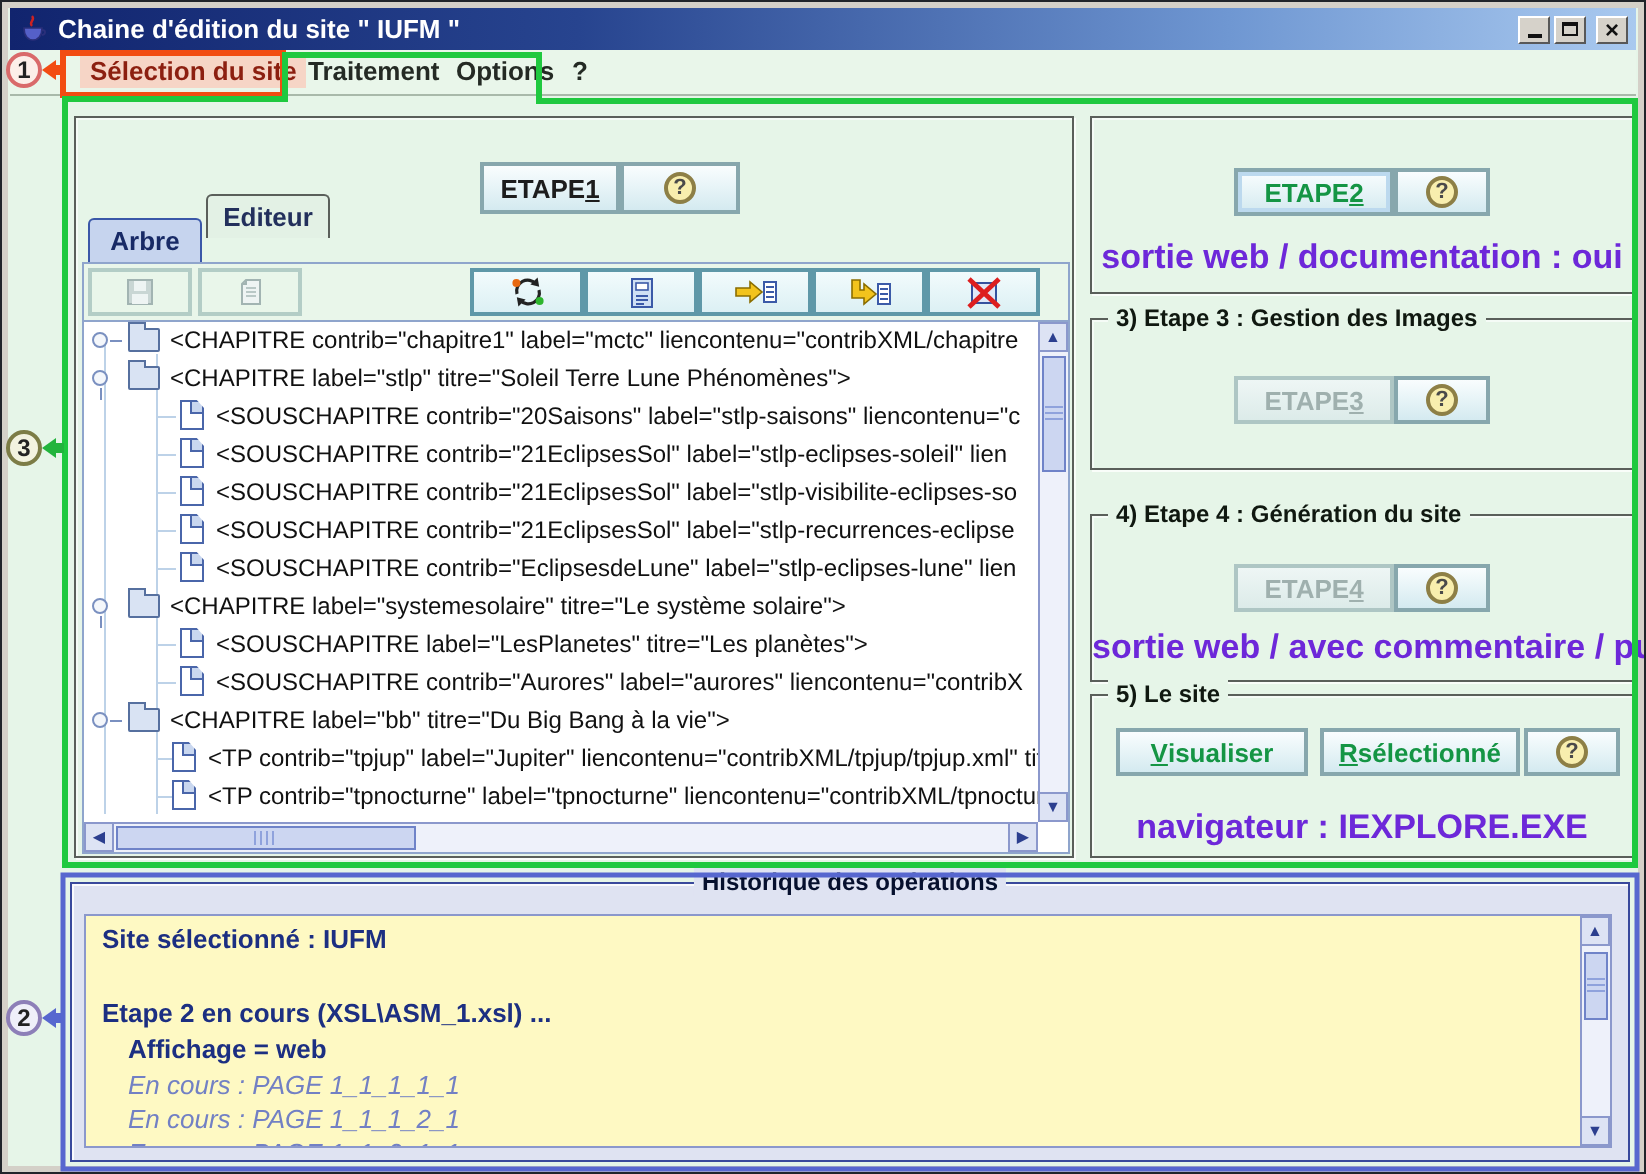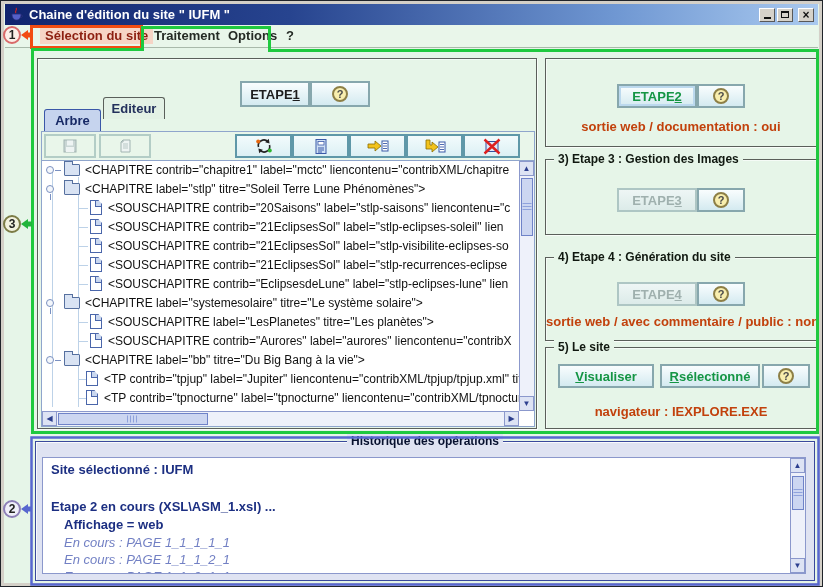--- a/index.html
+++ b/index.html
@@ -64,26 +64,26 @@
   
   .sbtn{position:absolute;width:15px;height:15px;background:#dde3f4;border:1px solid #8b98cc;
     color:#2c3f8f;font-size:8px;display:flex;align-items:center;justify-content:center;line-height:1;}
   .vscroll{position:absolute;right:0;top:0;bottom:15px;width:15px;background:#eef1fa;border-left:1px solid #8b98cc;}
   .hscroll{position:absolute;left:0;right:15px;bottom:0;height:15px;background:#eef1fa;border-top:1px solid #8b98cc;}
   .thumb{position:absolute;background:#ccd6f1;border:1px solid #6f83c8;}
   .thumb .grip{position:absolute;left:50%;top:50%;transform:translate(-50%,-50%);}
   .grip.h{width:12px;height:7px;background:repeating-linear-gradient(90deg,#8fa2dc 0 1px,transparent 1px 3px);}
   .grip.v{width:9px;height:8px;background:repeating-linear-gradient(#8fa2dc 0 1px,transparent 1px 3px);}
   
-  .status{position:absolute;left:0;right:0;text-align:center;font-size:13px;font-weight:bold;color:#c2410c;white-space:nowrap;}
+  .status{position:absolute;left:0;right:0;text-align:center;font-size:17px;font-weight:bold;color:#6d28d9;white-space:nowrap;}
   
   .histpanel{position:absolute;left:34px;top:440px;width:780px;height:140px;background:#dfe3f2;
     border:1px solid #39499c;box-shadow:inset 1px 1px 0 rgba(255,255,255,.8);}
   .histpanel .gtitle{background:#dfe3f2;left:50%;transform:translateX(-50%);color:#06102e;}
-  .histarea{position:absolute;left:6px;top:15px;right:8px;bottom:6px;background:#ffffff;border:1px solid #8b98cc;}
+  .histarea{position:absolute;left:6px;top:15px;right:8px;bottom:6px;background:#fef9c3;border:1px solid #8b98cc;}
   .histlines{position:absolute;left:8px;top:4px;right:20px;bottom:0;overflow:hidden;}
   .hline{font-size:13px;font-weight:bold;color:#1c2f82;height:18px;white-space:nowrap;}
   .hline.blank{height:19px;}
   .hline.ind{padding-left:13px;}
   .hline.it{font-style:italic;font-weight:normal;color:#7280c4;height:17px;}
   .histscroll{position:absolute;right:0;top:0;bottom:0;width:15px;background:#eef1fa;border-left:1px solid #8b98cc;}
   
   .overlay{position:absolute;left:0;top:0;width:823px;height:587px;pointer-events:none;z-index:50;}
   .callout{position:absolute;width:18px;height:18px;border-radius:50%;display:flex;align-items:center;justify-content:center;
     font-size:12px;font-weight:bold;color:#222;z-index:60;}

